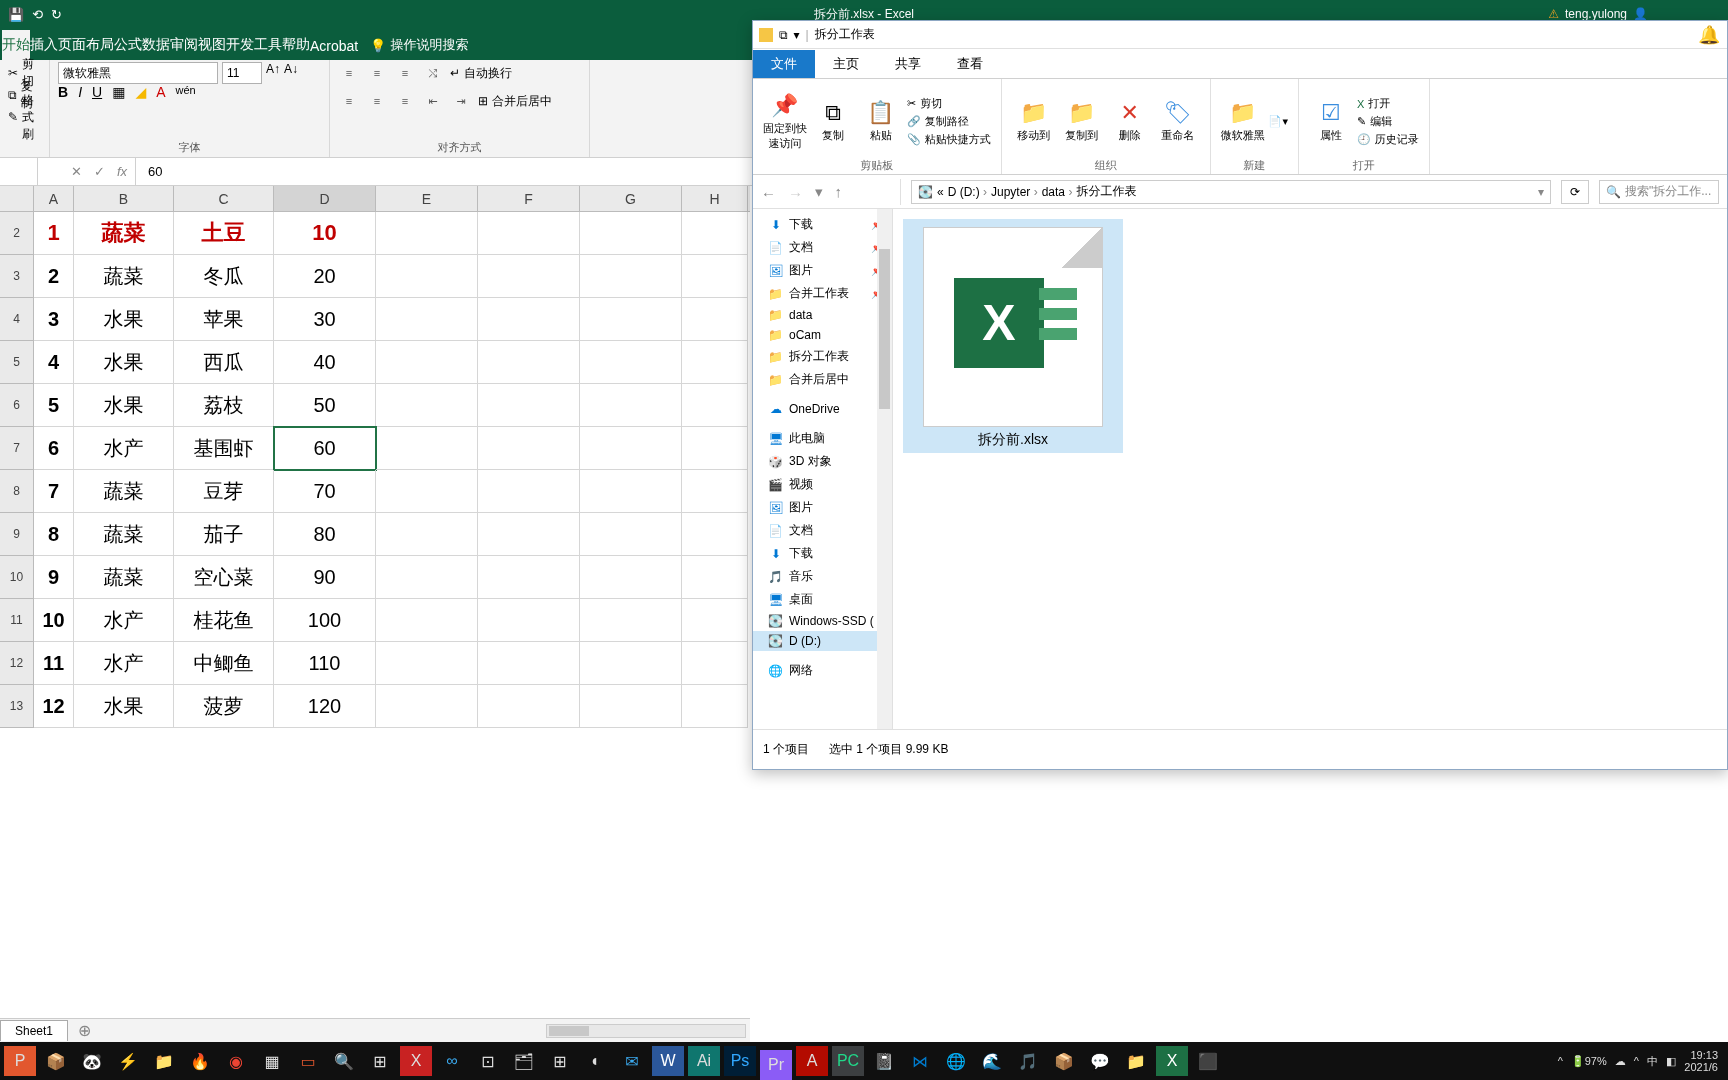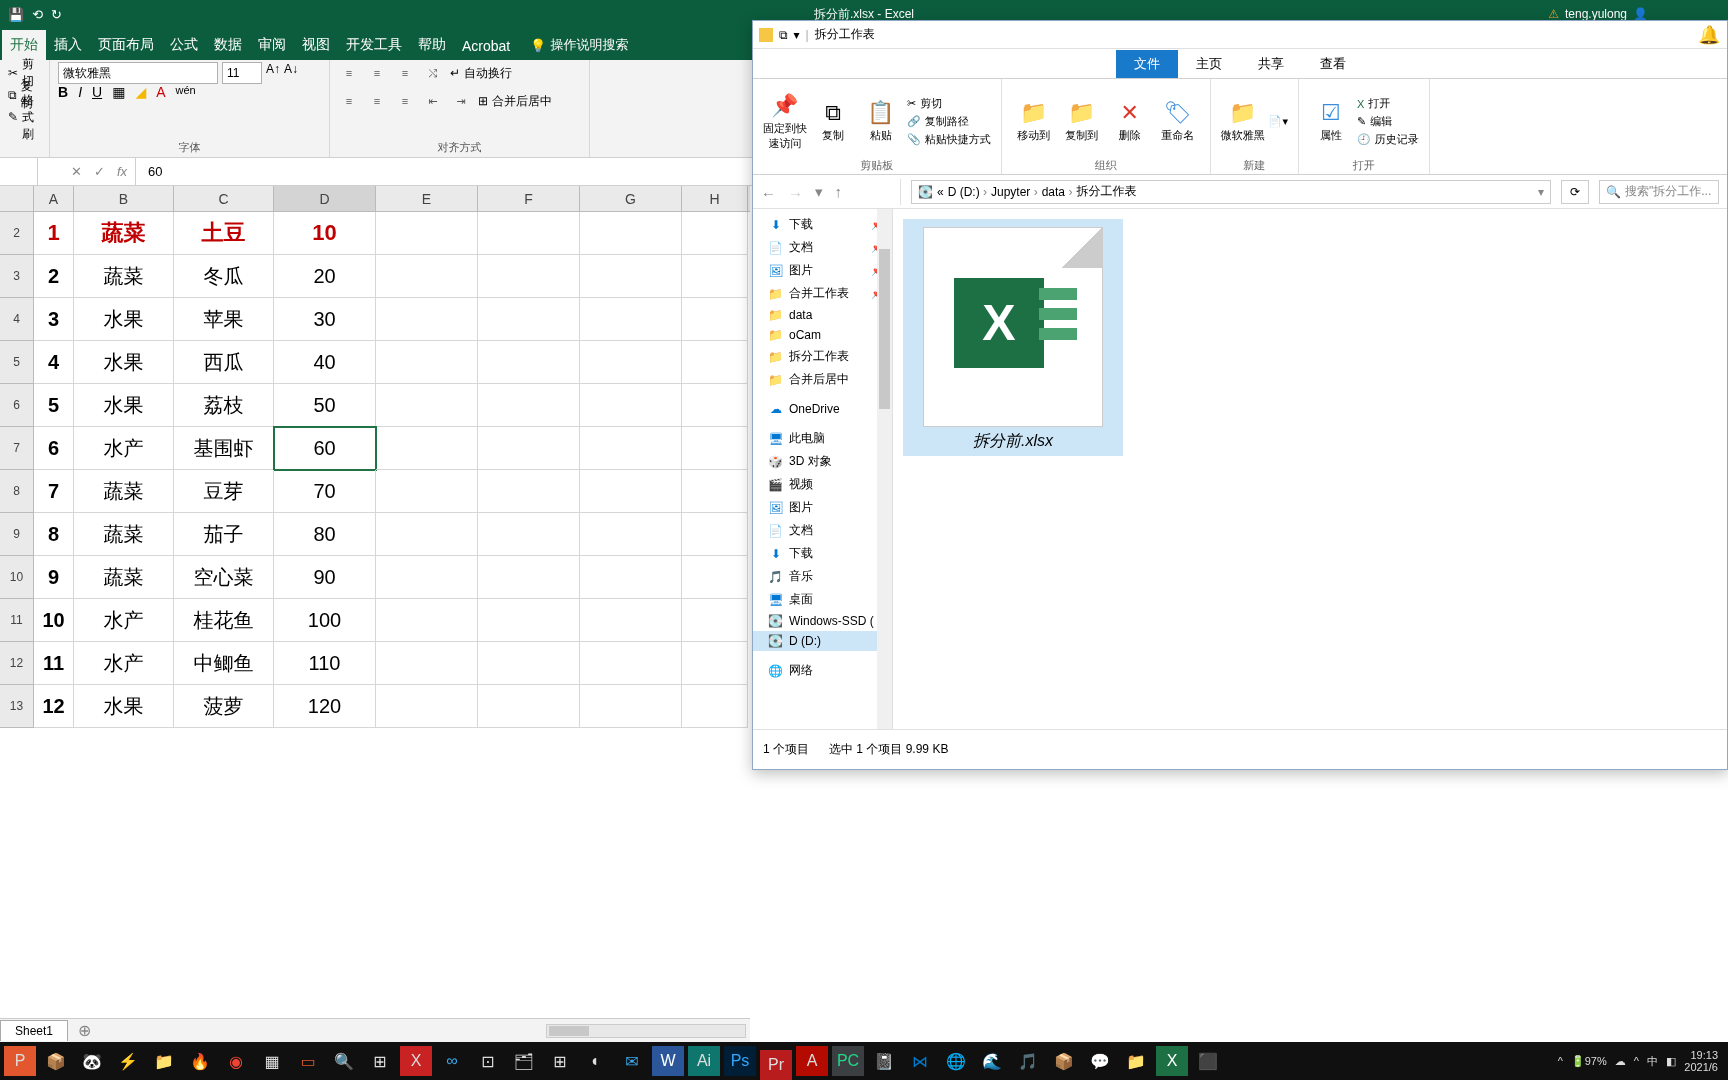--- a/index.html
+++ b/index.html
@@ -8,21 +8,21 @@
 
 .excel-title { height:28px; background:#0b5d3d; color:#fff; display:flex; align-items:center; font-size:12px; }
 .excel-title .qat { display:flex; gap:8px; padding:0 8px; }
 .excel-title .qat span { font-size:13px; }
 .excel-title .docname { position:absolute; left:50%; transform:translateX(-50%); }
 .excel-title .user { margin-left:auto; display:flex; align-items:center; gap:6px; padding-right:80px; }
 .excel-title .user .warn { color:#f5a623; }
 
 
 .ribbon-tabs { height:32px; background:#0b5d3d; display:flex; align-items:flex-end; padding-left:2px; }
-.ribbon-tabs .tab { padding:6px 8px; color:#fff; font-size:14px; cursor:pointer; }
+.ribbon-tabs .tab { padding:6px 0; color:#fff; font-size:14px; cursor:pointer; }
 .ribbon-tabs .tab.active { background:#f3f3f3; color:#217346; }
 .ribbon-tabs .tell { color:#fff; font-size:13px; display:flex; align-items:center; gap:4px; padding:6px 12px; }
 
 
 .ribbon { height:98px; background:#f3f3f3; border-bottom:1px solid #d0d0d0; display:flex; position:relative; }
 .ribbon .group { border-right:1px solid #d8d8d8; padding:2px 8px; display:flex; flex-direction:column; position:relative; }
 .ribbon .group-label { position:absolute; bottom:2px; left:0; right:0; text-align:center; font-size:11px; color:#555; }
 .ribbon .clipbd { width:50px; }
 .ribbon .clipbd .btn { height:22px; font-size:12px; display:flex; align-items:center; gap:4px; }
 .ribbon .font { width:280px; }
@@ -65,21 +65,21 @@
 .sheet-tabs .plus { padding:0 10px; color:#888; font-size:16px; }
 .sheet-tabs .scroll { margin-left:auto; width:200px; height:14px; background:#e8e8e8; border:1px solid #ccc; position:relative; margin-right:4px;}
 .sheet-tabs .scroll .thumb { position:absolute; left:2px; top:1px; width:40px; height:10px; background:#c8c8c8; }
 
 
 .explorer { position:absolute; top:20px; left:752px; right:0; height:750px; background:#fff; border:1px solid #8fa8c4; box-shadow:0 4px 14px rgba(0,0,0,0.25); display:flex; flex-direction:column; z-index:50; }
 .explorer .titlebar { height:28px; background:#fff; border-bottom:1px solid #e0e0e0; display:flex; align-items:center; font-size:12px; padding:0 6px; gap:6px; }
 .explorer .titlebar .folder-ico { width:14px; height:14px; background:#f6c645; }
 .explorer .titlebar .sep { color:#aaa; }
 .explorer .titlebar .notif { margin-left:auto; color:#e8533f; font-size:18px; }
-.explorer .etabs { height:30px; display:flex; align-items:flex-end; border-bottom:1px solid #d0d0d0;justify-content:center; }
+.explorer .etabs { height:30px; display:flex; align-items:flex-end; border-bottom:1px solid #d0d0d0; }
 .explorer .etabs .etab { padding:5px 18px; font-size:13px; }
 .explorer .etabs .etab.active { background:#1979ca; color:#fff; }
 .explorer .eribbon { height:96px; border-bottom:1px solid #d0d0d0; display:flex; font-size:11px; }
 .explorer .eribbon .egrp { border-right:1px solid #e0e0e0; padding:4px 8px 14px; position:relative; display:flex; }
 .explorer .eribbon .eglabel { position:absolute; bottom:1px; left:0; right:0; text-align:center; font-size:11px; color:#666; }
 .explorer .eribbon .big { display:flex; flex-direction:column; align-items:center; justify-content:center; width:48px; gap:2px; font-size:11px; }
 .explorer .eribbon .big .ico { font-size:22px; }
 .explorer .eribbon .mini { display:flex; flex-direction:column; justify-content:center; gap:3px; font-size:11px; padding:0 2px;}
 .explorer .eribbon .mini .mrow { display:flex; align-items:center; gap:4px; }
 .explorer .addr { height:34px; border-bottom:1px solid #e0e0e0; display:flex; align-items:center; font-size:12px; gap:10px; padding:0 8px; }
@@ -97,21 +97,21 @@
 .explorer .nav .nscroll{position:absolute; right:0; top:0; width:15px; height:100%; background:#f0f0f0;}
 .explorer .nav .nscroll .nthumb{position:absolute; top:40px; left:2px; width:11px; height:160px; background:#c8c8c8;}
 .explorer .content { flex:1; padding:10px; position:relative; }
 .explorer .file { width:220px; text-align:center; }
 .explorer .file.sel { background:#cde6f7; padding:4px; }
 .explorer .file .thumb { width:180px; height:200px; margin:4px auto; background:#fff; border:1px solid #ccc; position:relative; }
 .explorer .file .thumb .xicon { position:absolute; top:50px; left:30px; width:90px; height:90px; background:#1d7044; display:flex; align-items:center; justify-content:center; color:#fff; font-size:50px; font-weight:bold; }
 .explorer .file .thumb .corner{position:absolute; top:0; right:0; width:40px; height:40px; background:linear-gradient(135deg,#fff 50%,#ccc 50%);}
 .explorer .file .thumb .bars{position:absolute; top:60px; right:25px; display:flex; flex-direction:column; gap:8px;}
 .explorer .file .thumb .bars span{width:38px; height:12px; background:#4aa370;}
-.explorer .file .fname { font-size:16px; margin-top:4px;font-style:italic; }
+.explorer .file .fname { font-size:14px; margin-top:4px; }
 .explorer .status { height:40px; border-top:1px solid #e0e0e0; font-size:12px; display:flex; align-items:center; padding:0 10px; gap:20px; }
 
 
 .taskbar { position:absolute; bottom:0; left:0; right:0; height:38px; background:#101010; display:flex; align-items:center; padding:0 4px; gap:4px; }
 .taskbar .ticon { width:32px; height:30px; display:flex; align-items:center; justify-content:center; font-size:16px; color:#ddd;}
 .taskbar .tray { margin-left:auto; display:flex; align-items:center; gap:8px; color:#ddd; font-size:11px; padding-right:6px;}
 .taskbar .tray .time { text-align:right; line-height:1.1;}
 </style>
 </head>
 <body>
@@ -623,21 +623,21 @@
   <div class="ticon" style="background:#c82222;">X</div>
   <div class="ticon" style="color:#3ba9ee;">∞</div>
   <div class="ticon">⊡</div>
   <div class="ticon">🗂</div>
   <div class="ticon">⊞</div>
   <div class="ticon">◐</div>
   <div class="ticon" style="color:#3ba9ee;">✉</div>
   <div class="ticon" style="background:#2b579a;color:#fff;">W</div>
   <div class="ticon" style="background:#0f766e;">Ai</div>
   <div class="ticon" style="background:#001e36;color:#31a8ff;">Ps</div>
-  <div class="ticon" style="background:#b91c1c;margin-top:8px;">Pr</div>
+  <div class="ticon" style="background:#8b5cf6;margin-top:8px;">Pr</div>
   <div class="ticon" style="background:#b30b00;">A</div>
   <div class="ticon" style="background:#3c3f41;color:#21d789;">PC</div>
   <div class="ticon">📓</div>
   <div class="ticon" style="color:#007acc;">⋈</div>
   <div class="ticon">🌐</div>
   <div class="ticon" style="color:#0078d4;">🌊</div>
   <div class="ticon">🎵</div>
   <div class="ticon">📦</div>
   <div class="ticon">💬</div>
   <div class="ticon" style="color:#f6c645;">📁</div>

